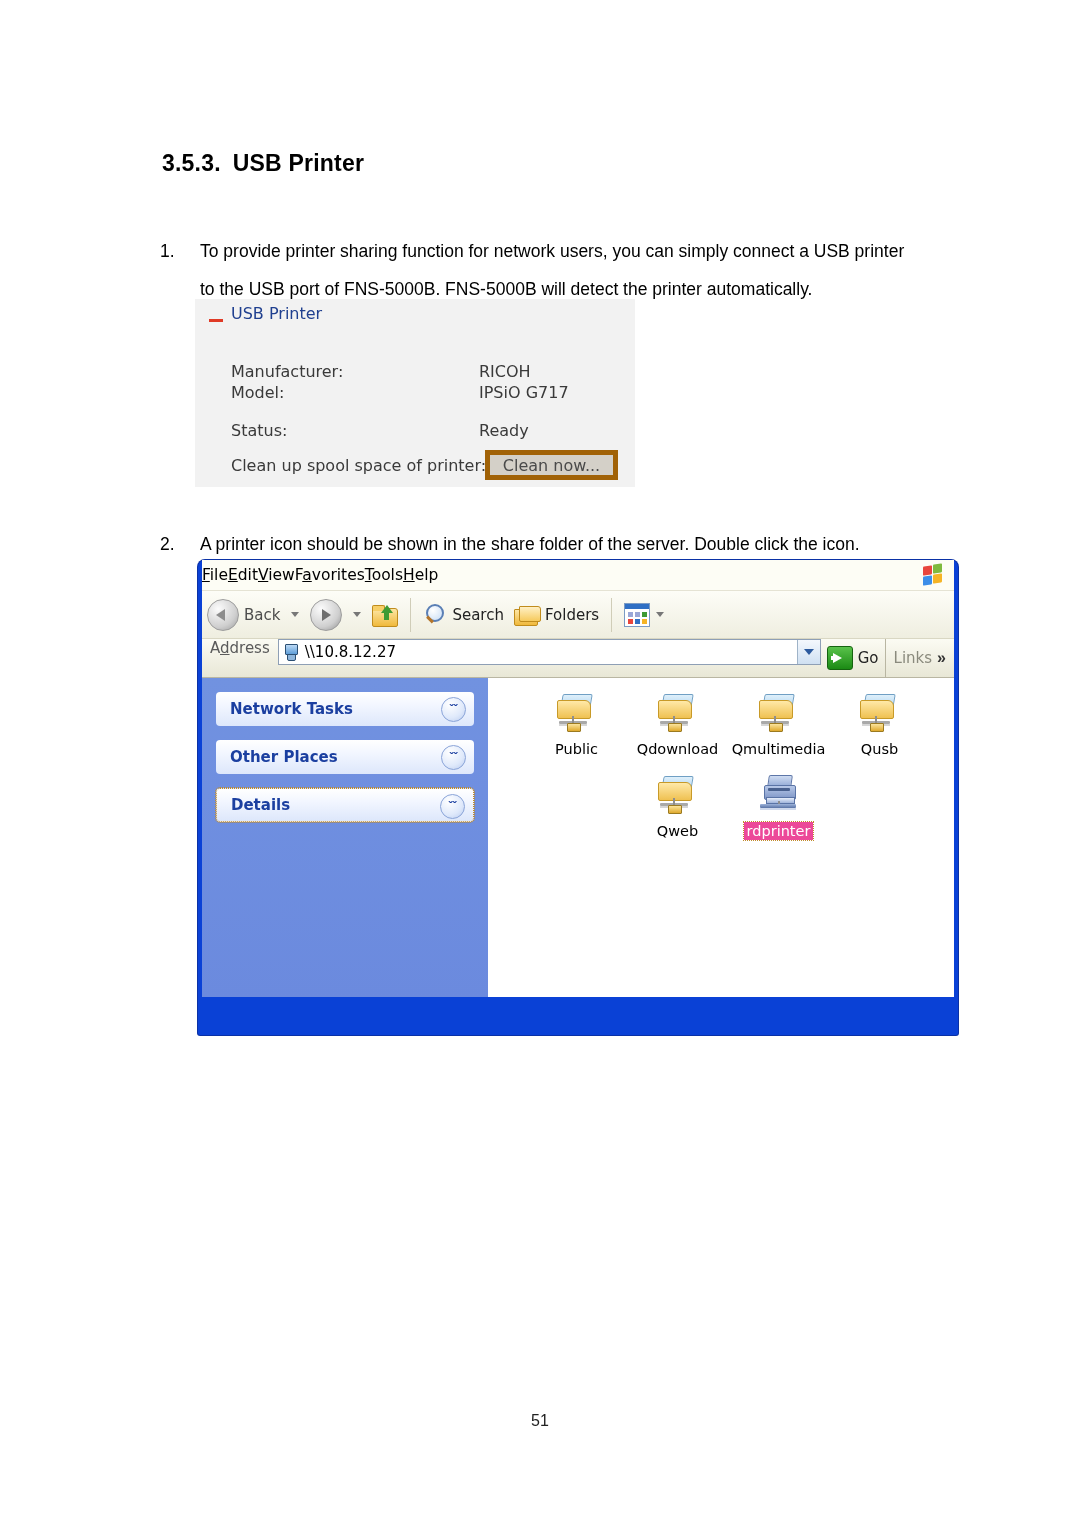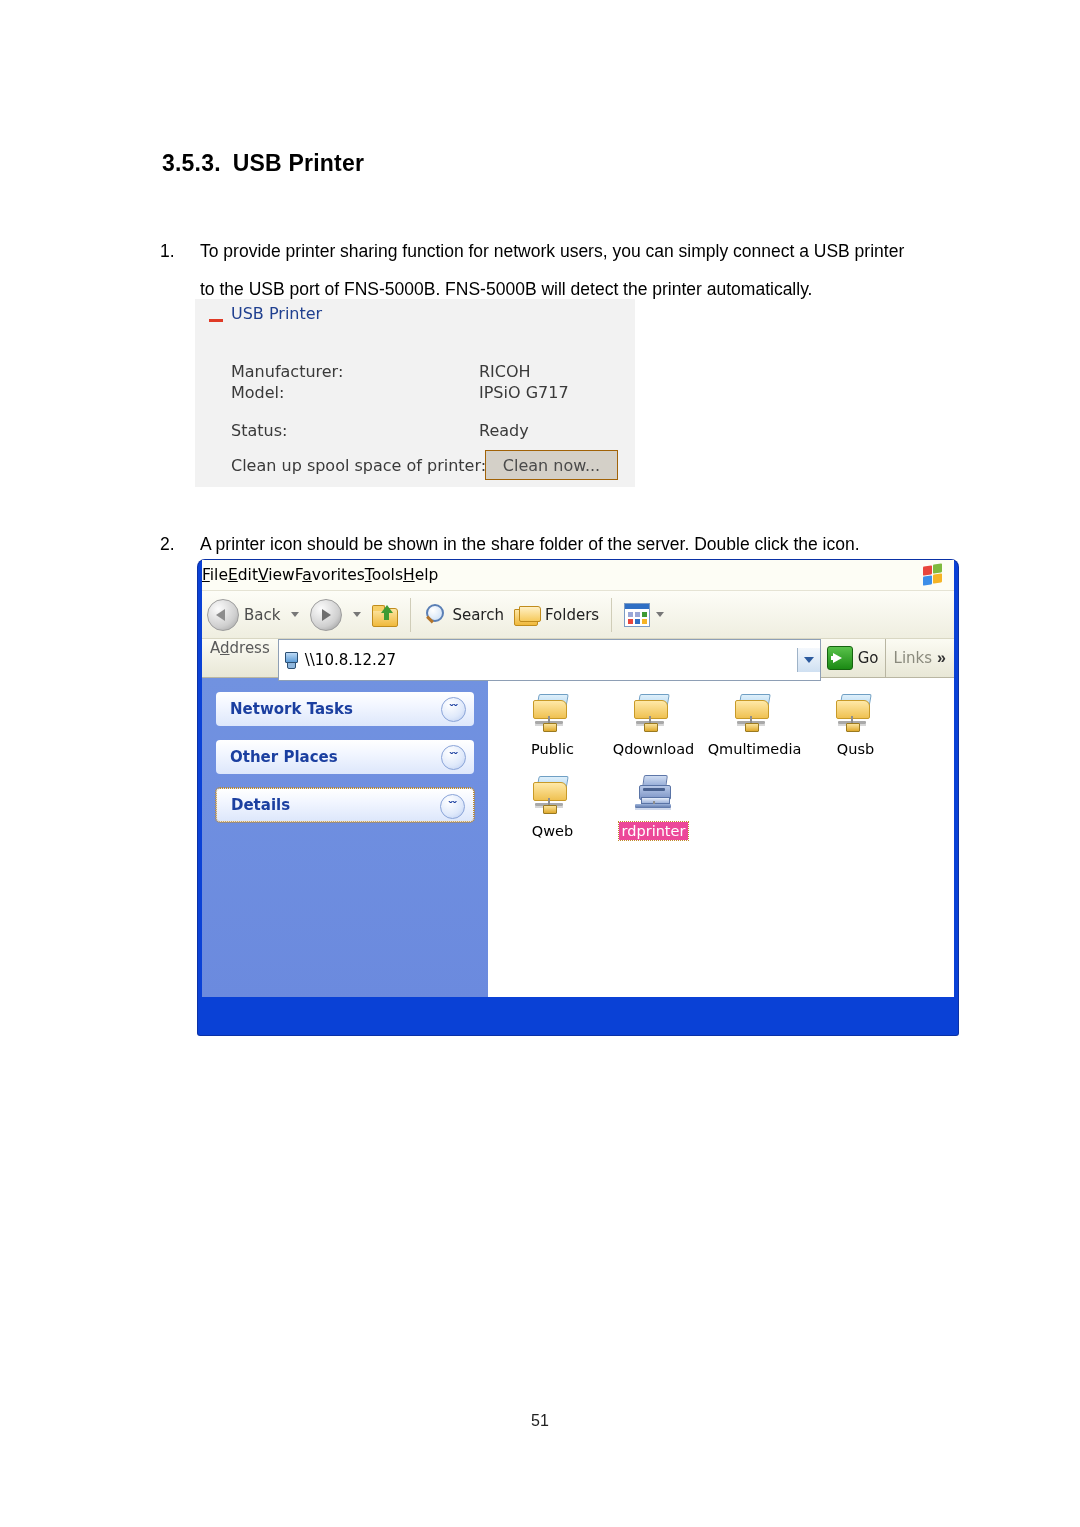--- a/index.html
+++ b/index.html
@@ -42,21 +42,21 @@
     font-size:16px;color:#1f3f8f;white-space:nowrap;
   }
   .usbpanel .minus{
     position:absolute;left:14px;top:20px;width:14px;height:3px;background:#e03a26;
   }
   .prow{position:absolute;left:36px;font-size:16px;color:#3a3a3a;white-space:nowrap;}
   .pval{position:absolute;left:284px;font-size:16px;color:#3a3a3a;white-space:nowrap;}
   .r1{top:63px;} .r2{top:84px;} .r3{top:122px;} .r4{top:157px;}
   .cleanbtn{
     position:absolute;left:290px;top:151px;width:133px;height:30px;
-    background:#d4d0c8;border:1px solid #a16207;
+    background:#d4d0c8;border:5px solid #a16207;
     font-family:"DejaVu Sans",sans-serif;font-size:16px;color:#4a4a4a;
     display:flex;align-items:center;justify-content:center;
     box-sizing:border-box;
   }
 
   
   .xpwin{
     position:absolute;left:198px;top:560px;width:760px;height:475px;
     background:#0a41d6;
     border-radius:7px 7px 2px 2px;
@@ -160,21 +160,21 @@
     width:26px;height:24px;border:1px solid #7b9bc4;background:#fff;position:relative;flex:none;box-sizing:border-box;
   }
   .viewbtn .hdr{position:absolute;left:0;top:0;right:0;height:5px;background:#2f6fc4;}
   .viewbtn .cell{position:absolute;width:5px;height:5px;}
   .addressbar{
     height:38px;background:linear-gradient(180deg,#fbfbf3,#e8e7d6);
     display:flex;position:relative;border-bottom:1px solid #b9b6a2;
   }
   .addrlabel{font-size:15px;color:#5a5a5a;margin-left:8px;font-family:"DejaVu Sans",sans-serif;}
   .addrfield{
-    flex:1;height:42px;margin:0 0 0 8px;background:#fff;border:1px solid #8e9fb5;
+    flex:1;height:26px;margin:0 0 0 8px;background:#fff;border:1px solid #8e9fb5;
     display:flex;align-items:center;position:relative;box-sizing:border-box;
   }
   .addricon{width:16px;height:16px;margin-left:4px;position:relative;flex:none;}
   .addricon .s{position:absolute;left:2px;top:0;width:11px;height:9px;background:linear-gradient(180deg,#bcd9f5,#5f9ed8);border:1px solid #2b4f73;border-radius:1px;}
   .addricon .b{position:absolute;left:4px;top:10px;width:7px;height:5px;background:#8fb6dc;border:1px solid #2b4f73;border-radius:0 0 2px 2px;}
   .addrtext{font-size:15px;margin-left:6px;color:#000;font-family:"DejaVu Sans",sans-serif;}
   .addrdrop{
     width:22px;height:24px;margin-left:auto;background:linear-gradient(180deg,#f4f8fd,#cfe0f2);
     border-left:1px solid #9fb3c8;display:flex;align-items:center;justify-content:center;flex:none;
   }
@@ -211,21 +211,21 @@
     margin-left:14px;font-size:15px;font-weight:bold;color:#1b3fa0;
     font-family:"DejaVu Sans",sans-serif;white-space:nowrap;
   }
   .chevbtn{
     position:absolute;right:8px;top:5px;width:23px;height:23px;border-radius:50%;
     background:radial-gradient(circle at 35% 28%,#ffffff,#dfe9fb 60%,#b9cbee 100%);
     border:1px solid #8aa4d8;display:flex;align-items:center;justify-content:center;
     color:#1b3fa0;font-size:12px;font-weight:bold;line-height:1;
   }
   .content{flex:1;background:#fff;padding:14px 0 0 14px;box-sizing:border-box;}
-  .iconrow{display:flex;}
+  .iconrow{display:flex;justify-content:center;}
   .iconcell{width:101px;text-align:center;position:relative;}
   .iconcell .lbl{
     font-size:14.5px;color:#000;margin-top:4px;display:inline-block;padding:1px 3px;
     font-family:"DejaVu Sans",sans-serif;white-space:nowrap;
   }
   .iconcell .lbl.sel{background:#ec4899;color:#fff;outline:1px dotted #c08b2a;}
 
   
   .shfolder{width:46px;height:44px;margin:0 auto;position:relative;}
   .shfolder .back{position:absolute;left:7px;top:2px;width:28px;height:18px;background:linear-gradient(180deg,#dff0fb,#9cc9ea);border:1px solid #6f9fc4;transform:skewX(-10deg);border-radius:2px;}

